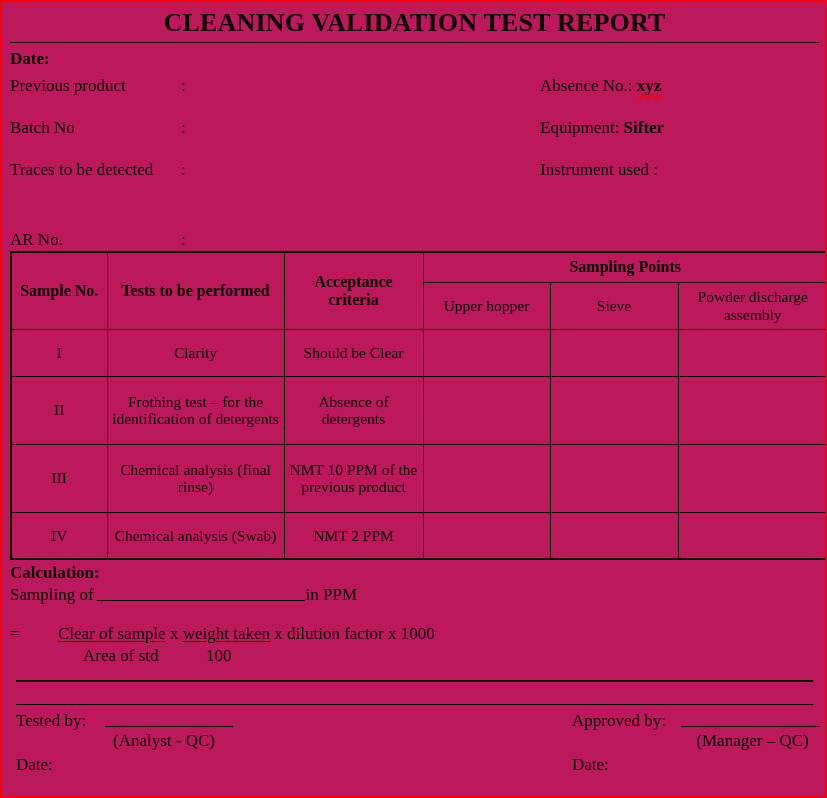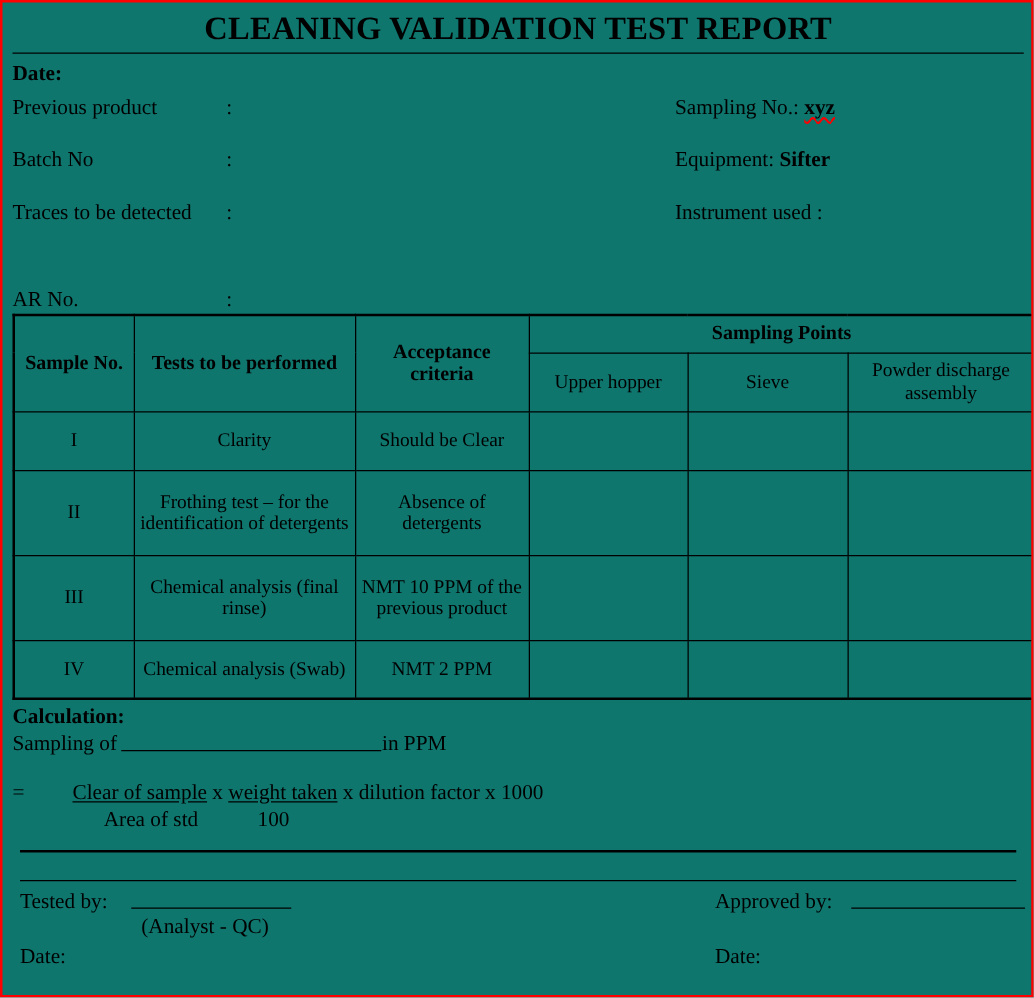--- a/index.html
+++ b/index.html
@@ -10,21 +10,21 @@
   body {
     font-family: "Liberation Serif", "DejaVu Serif", serif;
     color: #000000;
   }
   .page {
     position: relative;
     width: 827px;
     height: 798px;
     box-sizing: border-box;
     border: 2px solid #ff0000;
-    background: #0f766e;
+    background: #be185d;
     overflow: hidden;
   }
   .inner {
     position: relative;
     width: 100%;
     height: 100%;
     box-sizing: border-box;
     padding: 0 6px 0 8px;
   }
 
@@ -262,21 +262,21 @@
   <div class="doc-title">CLEANING VALIDATION TEST REPORT</div>
   <hr class="rule-title">
 
   <div class="meta">
 
     <div class="meta-date">Date:</div>
 
     <div class="meta-row">
       <span class="meta-label">Previous product</span>
       <span class="meta-colon">:</span>
-      <span class="meta-right"><span>Sampling No.: </span><span class="spell-error">xyz</span></span>
+      <span class="meta-right"><span>Absence No.: </span><span class="spell-error">xyz</span></span>
     </div>
 
     <div class="meta-row">
       <span class="meta-label">Batch No</span>
       <span class="meta-colon">:</span>
       <span class="meta-right"><span>Equipment: </span><b>Sifter</b></span>
     </div>
 
     <div class="meta-row">
       <span class="meta-label">Traces to be detected</span>
@@ -366,17 +366,18 @@
   <hr class="rule-thin">
 
   <div class="sign-block">
     <span class="sign-left-label">Tested by:</span>
     <span class="sign-left-line"></span>
     <span class="sign-left-sub">(Analyst - QC)</span>
     <span class="sign-left-date">Date:</span>
 
     <span class="sign-right-label">Approved by:</span>
     <span class="sign-right-line"></span>
+    <span class="sign-right-sub">(Manager – QC)</span>
     <span class="sign-right-date">Date:</span>
   </div>
 
 </div>
 </div>
 
 </body></html>

